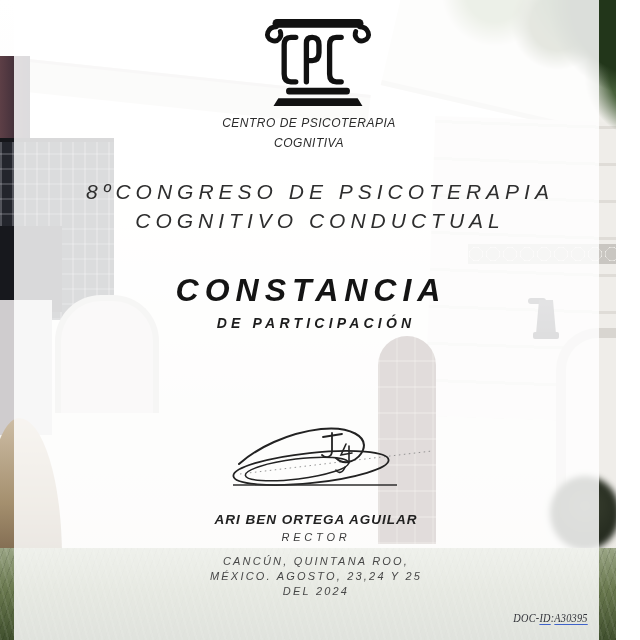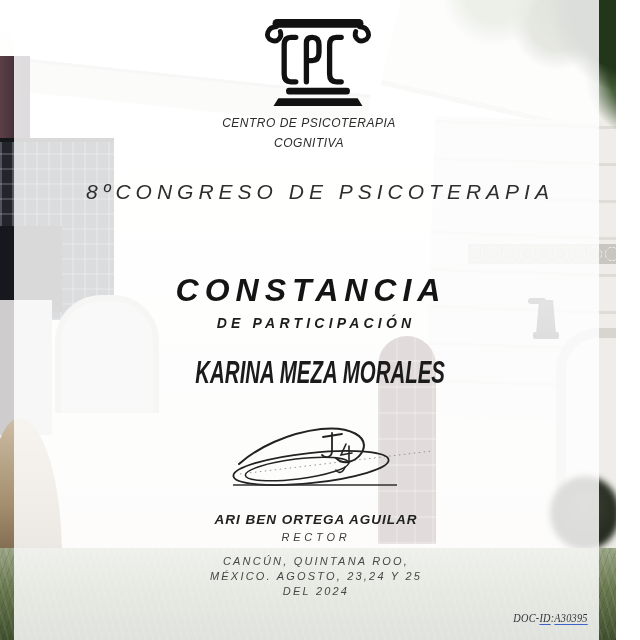--- a/index.html
+++ b/index.html
@@ -130,28 +130,26 @@
       </g>
       <rect x="27" y="76" width="66" height="7" rx="3"></rect>
       <path d="M19 87 H101 L106 95 H14 Z"></path>
     </svg>
 
     <div class="abs org1">CENTRO DE PSICOTERAPIA</div>
     <div class="abs org2">COGNITIVA</div>
 
     <div class="abs title">
       <div>8ºCONGRESO DE PSICOTERAPIA</div>
+      <div>COGNITIVO CONDUCTUAL</div>
     </div>
 
     <div class="abs doctype">CONSTANCIA</div>
     <div class="abs subtype">DE PARTICIPACIÓN</div>
 
-    <div class="abs recipient">
-      <span class="squeeze">KARINA MEZA MORALES</span>
-    </div>
 
     <svg class="sig-svg" width="215" height="68" viewBox="0 0 215 68">
       <line x1="15" y1="52" x2="207" y2="29" stroke="#8a8a8a" stroke-width="0.9" stroke-dasharray="1.5 3.5"></line>
       <ellipse cx="86" cy="46" rx="78" ry="15" fill="none" stroke="#222" stroke-width="1.8" transform="rotate(-6 86 46)"></ellipse>
       <ellipse cx="72" cy="47" rx="52" ry="10" fill="none" stroke="#222" stroke-width="1.5" transform="rotate(-7 72 47)"></ellipse>
       <path d="M14 42 C32 26 62 11 96 7 C126 4 143 15 138 28 C134 38 120 45 111 36" fill="none" stroke="#222" stroke-width="2" stroke-linecap="round"></path>
       <path d="M98 15 L117 12 M107 11 V29 C107 35 101 37 97 33" fill="none" stroke="#222" stroke-width="1.8" stroke-linecap="round"></path>
       <path d="M121 22 L116 33 L127 31 M124 24 V41 M120 45 C118 51 113 52 111 48" fill="none" stroke="#222" stroke-width="1.6" stroke-linecap="round"></path>
       <line x1="8" y1="63" x2="172" y2="63" stroke="#2e2e2e" stroke-width="1.6"></line>
     </svg>

